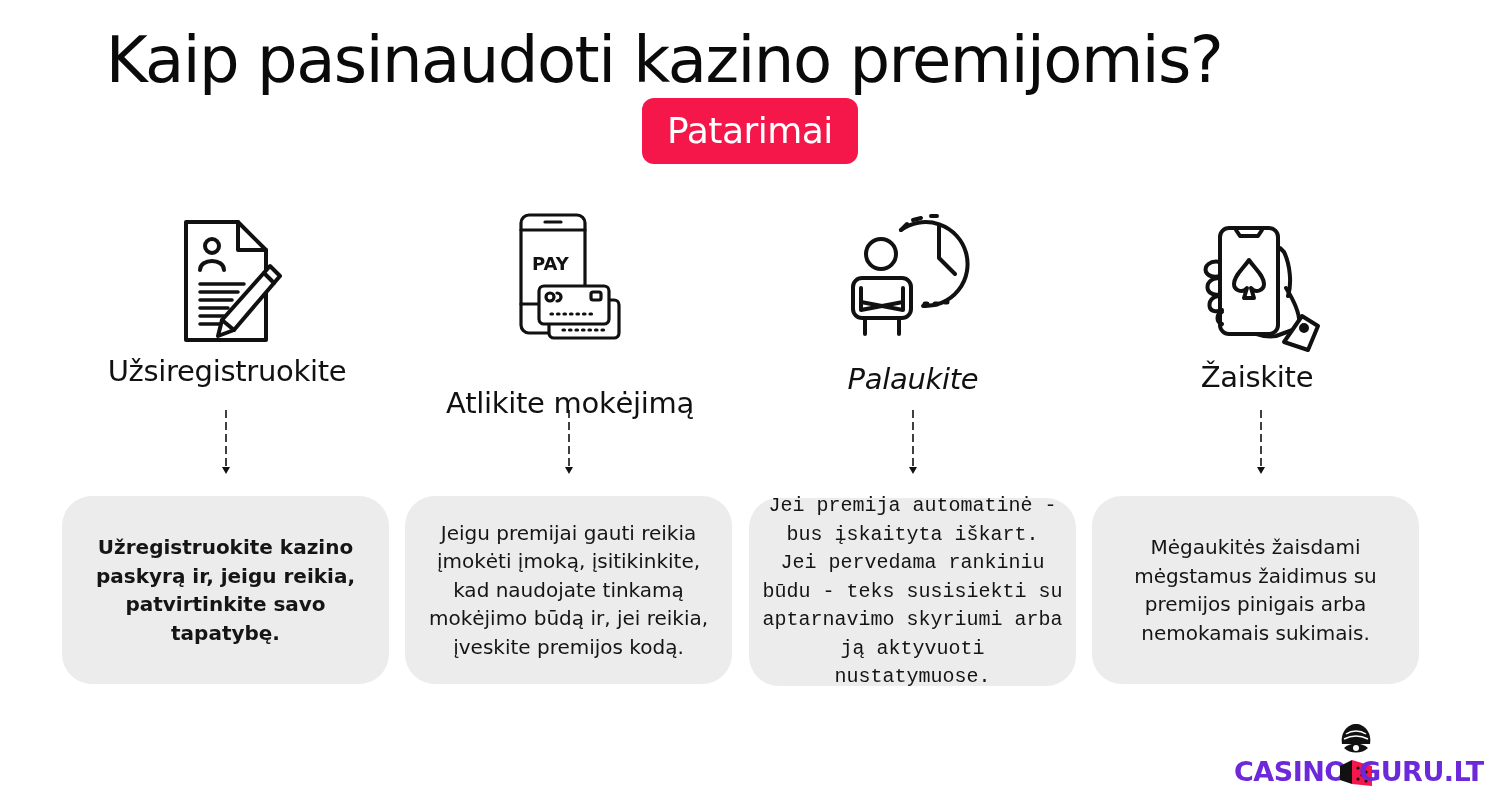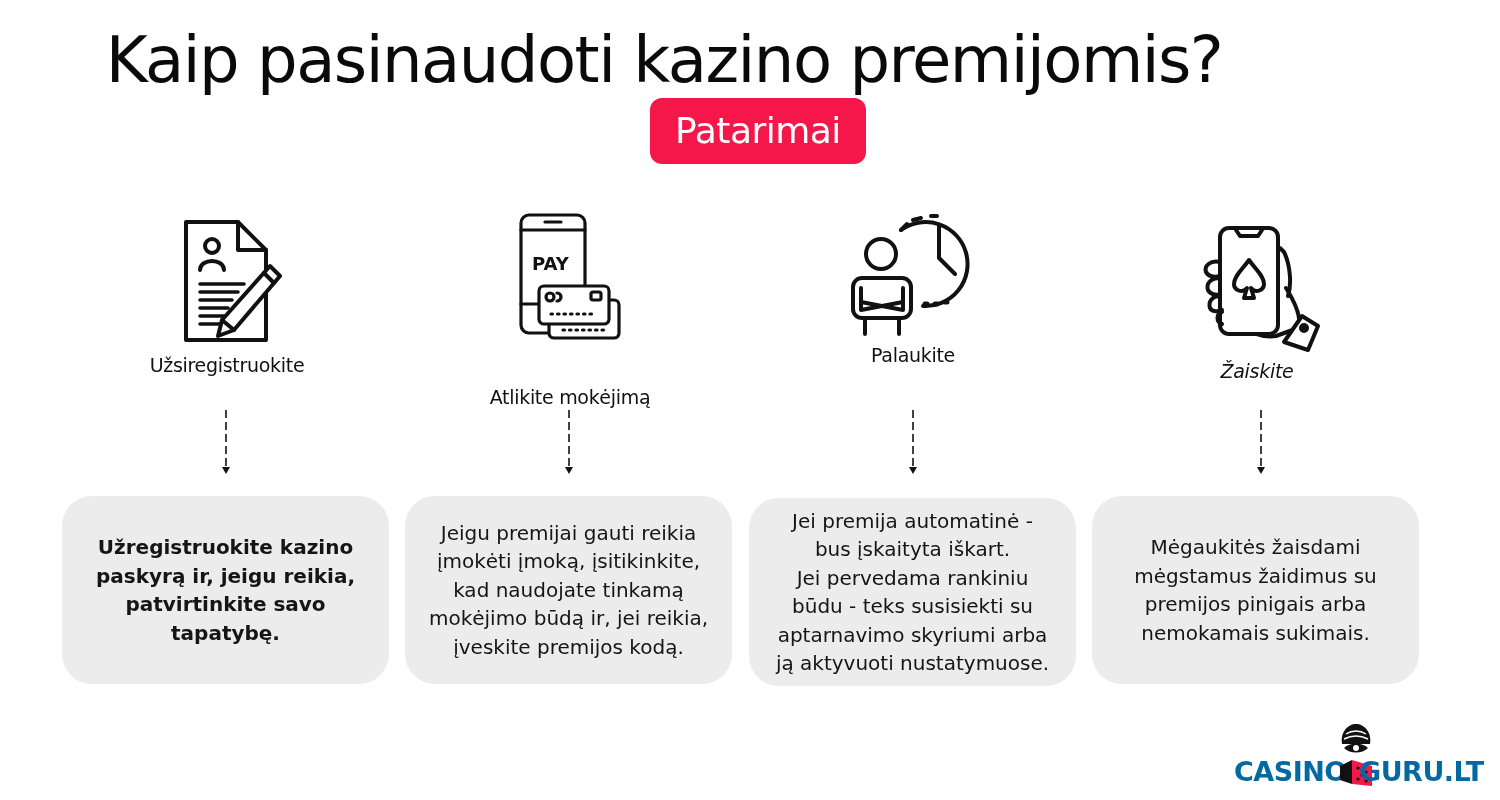--- a/index.html
+++ b/index.html
@@ -7,40 +7,40 @@
   body { position: relative; font-family: "DejaVu Sans", sans-serif; color: #111111; }
 
   .title {
     position: absolute; left: 0; top: 22px; width: 1328px; text-align: center;
     font-family: "DejaVu Sans", sans-serif; font-size: 64px; font-weight: 400;
     letter-spacing: -1.5px; color: #0a0a0a; line-height: 76px;
   }
   .badge {
     position: absolute; left: 642px; top: 98px; width: 216px; height: 66px;
     background: #f5164a; border-radius: 12px; color: #ffffff;
-    font-size: 36px; line-height: 66px; text-align: center; letter-spacing: -0.5px; margin-left: 8px;
+    font-size: 36px; line-height: 66px; text-align: center; letter-spacing: -0.5px;
   }
 
   .step { position: absolute; top: 200px; width: 340px; }
   .step .icon { position: absolute; left: 50%; transform: translateX(-50%); }
   .step .label {
     position: absolute; left: 0; width: 100%; text-align: center;
-    font-size: 19px; color: #111; letter-spacing: -0.3px;
+    font-size: 29px; color: #111; letter-spacing: -0.3px;
   }
   .arrow { position: absolute; width: 10px; }
   .card {
     position: absolute; top: 496px; width: 327px; height: 188px;
     background: #ececec; border-radius: 30px;
     display: flex; align-items: center; justify-content: center; text-align: center;
     padding: 0 10px;
   }
   .card p { font-size: 20px; line-height: 28.5px; color: #151515; white-space: pre-line; }
 
   .logo { position: absolute; left: 1234px; top: 722px; width: 252px; height: 70px; }
-  .logo .word { position: absolute; top: 34px; font-size: 27px; font-weight: 700; letter-spacing: -0.5px; color: #0369a1; }
+  .logo .word { position: absolute; top: 34px; font-size: 27px; font-weight: 700; letter-spacing: -0.5px; color: #6d28d9; }
 </style>
 </head>
 <body>
 
 <div class="title">Kaip pasinaudoti kazino premijomis?</div>
 <div class="badge">Patarimai</div>
 
 <div class="step" style="left:57px;">
   <svg class="icon" style="top:18px;" width="110" height="128" viewBox="0 0 110 128" fill="none" stroke="#111" stroke-width="4" stroke-linejoin="round" stroke-linecap="round">
     <path d="M14 4 H66 L94 32 V122 H14 Z"></path>
@@ -78,38 +78,38 @@
     <path d="M58 20 A42 42 0 1 1 80 96"></path>
     <path d="M58 20 L64 14 M70 10 L78 8 M88 6 L94 6"></path>
     <path d="M96 16 V48 L112 64"></path>
     <path d="M82 94 H84 M92 94 H94 M102 92 H104" stroke-width="5"></path>
     <circle cx="38" cy="44" r="15" fill="#fff"></circle>
     <rect x="10" y="68" width="58" height="40" rx="9" fill="#fff"></rect>
     <path d="M18 78 V100 L60 92"></path>
     <path d="M60 78 V100 L18 92"></path>
     <path d="M22 108 V124 M56 108 V124"></path>
   </svg>
-  <div class="label" style="top:144px;">Palaukite</div>
+  <div class="label" style="top:162px;font-style:italic;">Palaukite</div>
 </div>
 
 <div class="step" style="left:1087px;">
   <svg class="icon" style="top:24px;" width="130" height="130" viewBox="0 0 130 130" fill="none" stroke="#111" stroke-width="4" stroke-linejoin="round" stroke-linecap="round">
     <path d="M96 72 C100 60 98 40 92 28 L88 24"></path>
     <path d="M94 64 C104 80 110 94 106 104 L84 112 C70 114 56 108 48 100"></path>
     <rect x="28" y="4" width="58" height="106" rx="9" fill="#fff"></rect>
     <path d="M44 6 L48 12 H66 L70 6"></path>
     <path d="M57 36 C50 46 42 52 42 60 C42 66 50 70 55 64 L52 74 H62 L59 64 C64 70 72 66 72 60 C72 52 64 46 57 36 Z"></path>
     <path d="M28 38 C18 36 12 42 14 48 C16 52 22 54 28 52"></path>
     <path d="M28 54 C18 54 14 60 16 66 C18 70 24 72 28 70"></path>
     <path d="M28 72 C20 72 16 78 18 84 C20 88 26 88 30 86"></path>
     <path d="M30 88 C24 90 24 98 30 100"></path>
     <path d="M92 118 L110 92 L126 102 L116 126 Z" fill="#fff"></path>
     <circle cx="112" cy="104" r="3" fill="#111"></circle>
   </svg>
-  <div class="label" style="top:160px;font-style:italic;">Žaiskite</div>
+  <div class="label" style="top:160px;">Žaiskite</div>
 </div>
 
 <svg class="arrow" style="left:221px; top:410px;" width="10" height="66" viewBox="0 0 10 66">
     <path d="M5 0 V56" stroke="#111" stroke-width="1.6" stroke-dasharray="8 4"></path>
     <path d="M1 57 L9 57 L5 64 Z" fill="#111"></path>
   </svg>
 <svg class="arrow" style="left:564px; top:410px;" width="10" height="66" viewBox="0 0 10 66">
     <path d="M5 0 V56" stroke="#111" stroke-width="1.6" stroke-dasharray="8 4"></path>
     <path d="M1 57 L9 57 L5 64 Z" fill="#111"></path>
   </svg>
@@ -128,21 +128,21 @@
 patvirtinkite savo
 tapatybę.</p>
 </div>
 <div class="card" style="left:405px;text-align:center;">
   <p>Jeigu premijai gauti reikia
 įmokėti įmoką, įsitikinkite,
 kad naudojate tinkamą
 mokėjimo būdą ir, jei reikia,
 įveskite premijos kodą.</p>
 </div>
-<div class="card" style="left:749px; top:498px;">
+<div class="card" style="left:749px; top:498px;font-family:Liberation Mono, monospace;">
   <p>Jei premija automatinė -
 bus įskaityta iškart.
 Jei pervedama rankiniu
 būdu - teks susisiekti su
 aptarnavimo skyriumi arba
 ją aktyvuoti nustatymuose.</p>
 </div>
 <div class="card" style="left:1092px;align-items:center;">
   <p>Mėgaukitės žaisdami
 mėgstamus žaidimus su

